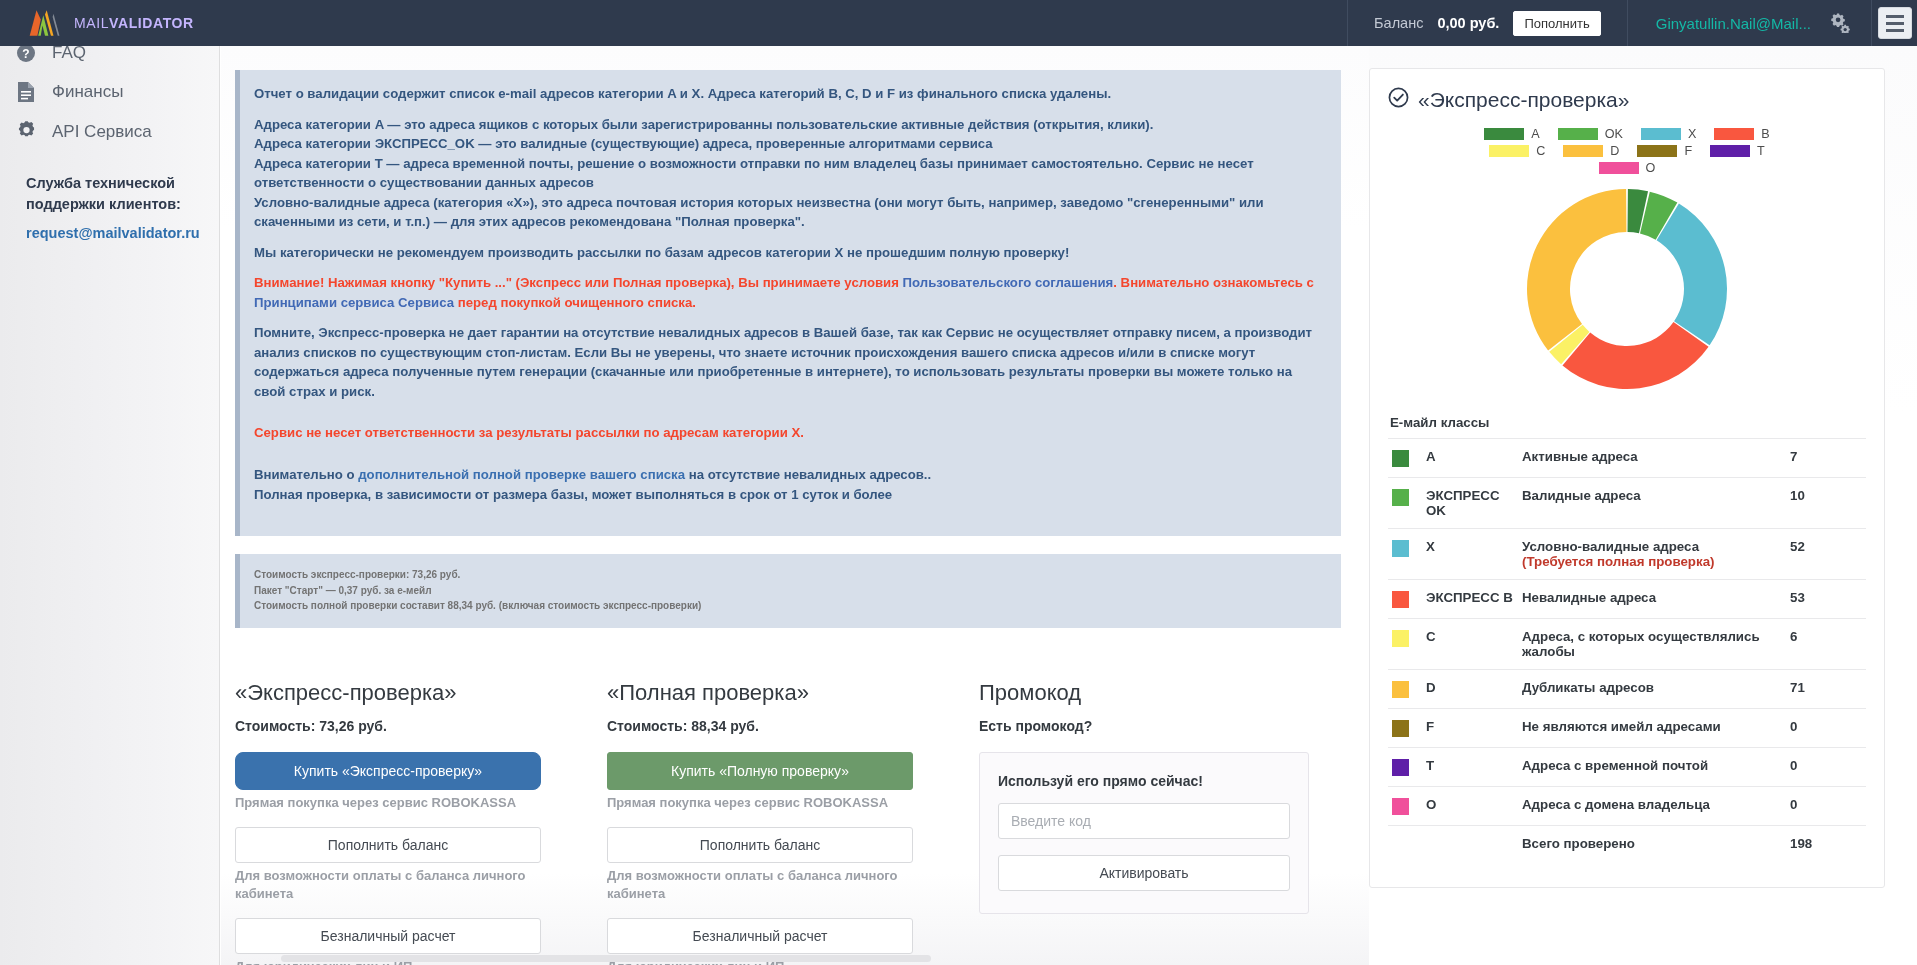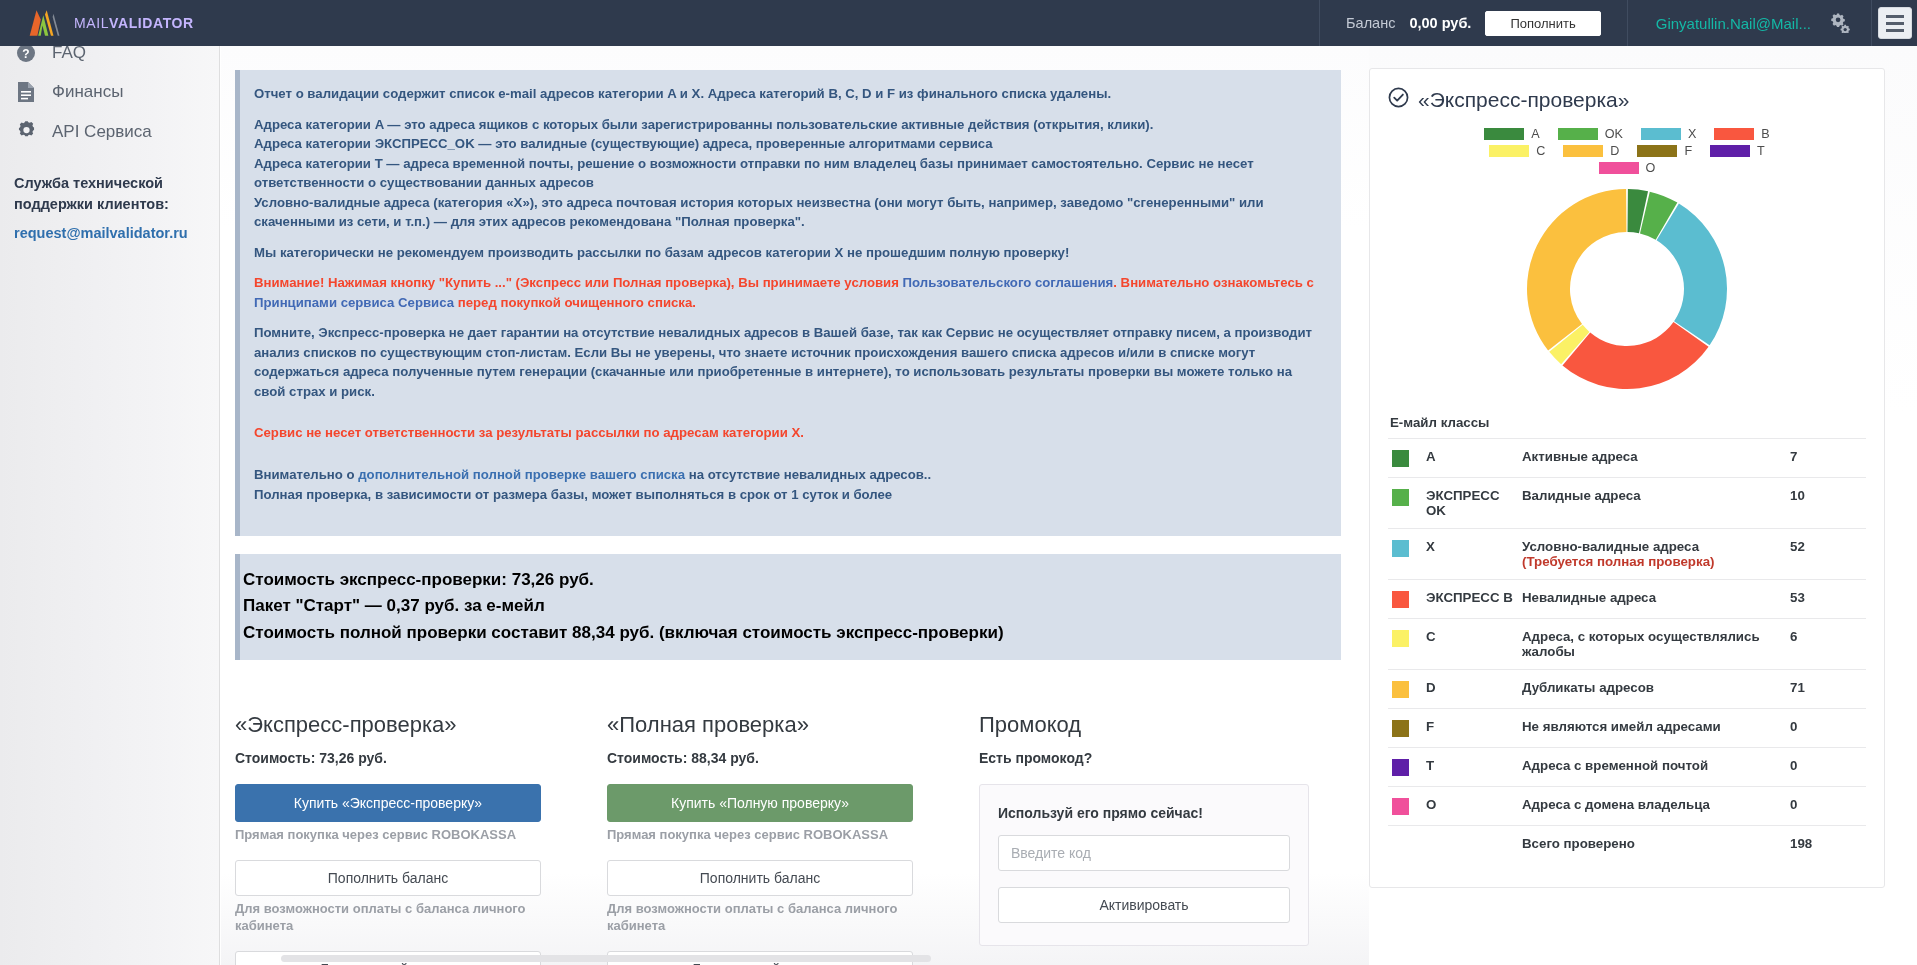--- a/index.html
+++ b/index.html
@@ -26,21 +26,21 @@
   .bal-group {
     display: flex; align-items: center; gap: 14px;
     padding: 0 26px 0 26px; height: 46px;
     border-left: 1px solid #404c60;
   }
   .bal-label { color: #c3c9d4; font-size: 14.5px; }
   .bal-value { color: #ffffff; font-size: 14.5px; }
   .bal-value b { font-weight: 700; }
   .topup-btn {
     background: #ffffff; color: #333; border: 1px solid #ffffff;
-    font-size: 13px; padding: 4px 24px; border-radius: 2px;
+    font-size: 13px; padding: 4px 10px; border-radius: 2px;
     font-family: "Liberation Sans", sans-serif; cursor: pointer;
   }
   .user-group {
     display: flex; align-items: center; gap: 18px;
     padding: 0 20px 0 28px; height: 46px;
     border-left: 1px solid #404c60;
   }
   .user-email { color: #14b8a6; font-size: 15px; white-space: nowrap; }
   .gear-icon { width: 22px; height: 20px; display:block; }
   .burger-wrap {
@@ -61,21 +61,21 @@
     border-right: 1px solid #dededf;
     padding-top: 0px;
   }
   .nav-item {
     display: flex; align-items: center; gap: 14px;
     padding: 9px 0 9px 14px; cursor: pointer;
   }
   .nav-item .ico { width: 24px; display:flex; justify-content:center; flex:none; }
   .nav-item .lbl { color: #5c6470; font-size: 17px; white-space: nowrap; }
   .nav-item.clipped { margin-top: -12px; }
-  .support-block { padding: 22px 16px 0 14px; }
+  .support-block { padding: 22px 16px 0 26px; }
   .support-title { color: #2f3a4d; font-size: 14.5px; font-weight: 700; line-height: 1.45; }
   .support-mail {
     display:block; margin-top: 10px; color: #2f6fad; font-size: 14.5px;
     font-weight: 700; text-decoration: none; cursor: pointer;
   }
 
   
   .main {
     position: absolute; top: 46px; left: 221px; width: 1148px; height: 919px;
     background: linear-gradient(to bottom, #fcfcfd 0%, #ffffff 20%, #ffffff 90%, #f4f4f6 100%);
@@ -91,34 +91,34 @@
   .alert p { margin: 0 0 11px 0; }
   .alert p:last-child { margin-bottom: 16px; }
   .alert .tight { margin-bottom: 0; }
   .alert .red { color: #f4462d; }
   .alert a { color: #3a6fb0; text-decoration: none; cursor: pointer; }
   .alert .red a { color: #4169b5; }
   .alert .spacer-line { height: 11px; }
 
   .price-box {
     background: #d7dfea; border-left: 5px solid #a8b6c9;
-    padding: 13px 16px 14px 3px; color: #000000;
-    font-size: 17px; font-weight: 700; line-height: 1.55;
+    padding: 13px 16px 14px 14px; color: #737373;
+    font-size: 10px; font-weight: 700; line-height: 1.55;
   }
 
   .cols { display: flex; gap: 0; margin-top: 52px; }
   .col { width: 306px; margin-right: 66px; }
   .col.promo { width: 330px; margin-right: 0; }
   .col-title { font-size: 22px; color: #343a40; font-weight: 400; margin-bottom: 12px; }
   .col-sub { font-size: 14px; color: #343a40; font-weight: 700; margin-bottom: 18px; }
 
   .btn-primary {
     display:block; width: 100%; background: #3a72ad; color: #ffffff;
     border: 1px solid #3a72ad; padding: 10px 6px; font-size: 14px;
-    border-radius: 3px; cursor: pointer; font-family: "Liberation Sans", sans-serif;
+    border-radius: 8px; cursor: pointer; font-family: "Liberation Sans", sans-serif;
   }
   .btn-green {
     display:block; width: 100%; background: #6c9a6a; color: #ffffff;
     border: 1px solid #6c9a6a; padding: 10px 6px; font-size: 14px;
     border-radius: 3px; cursor: pointer; font-family: "Liberation Sans", sans-serif;
   }
   .btn-ghost {
     display:block; width: 100%; background: #ffffff; color: #444a52;
     border: 1px solid #d9dadd; padding: 9px 6px; font-size: 14px;
     border-radius: 3px; cursor: pointer; font-family: "Liberation Sans", sans-serif;

